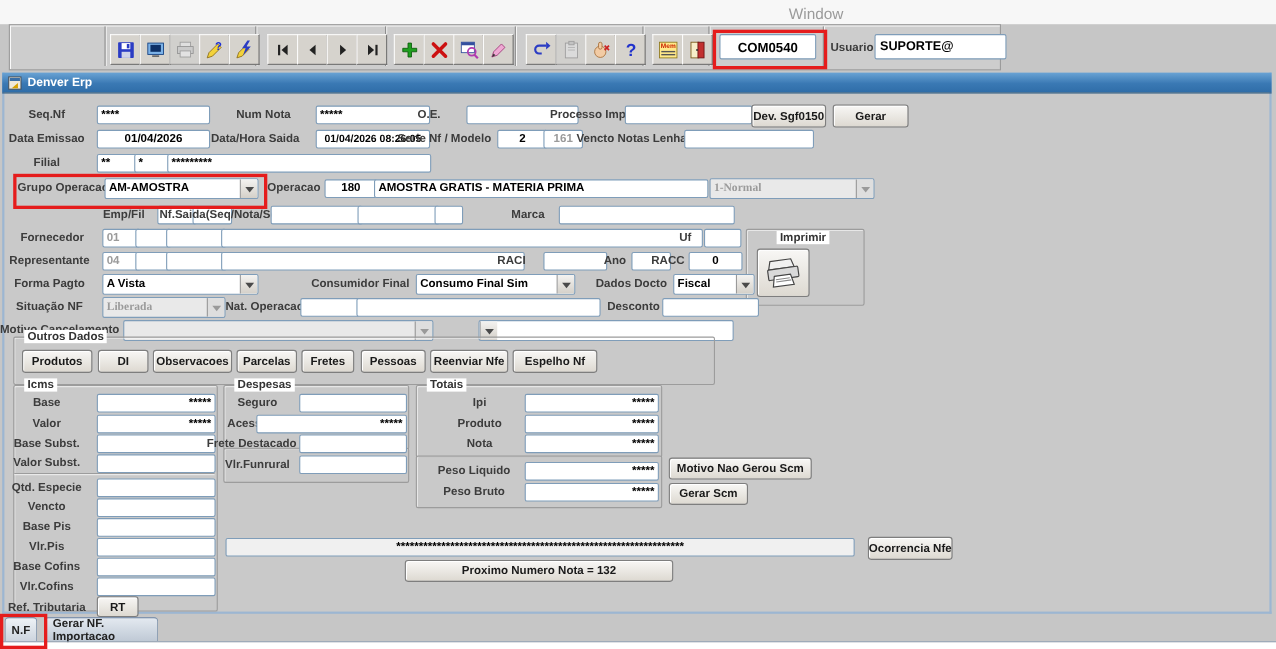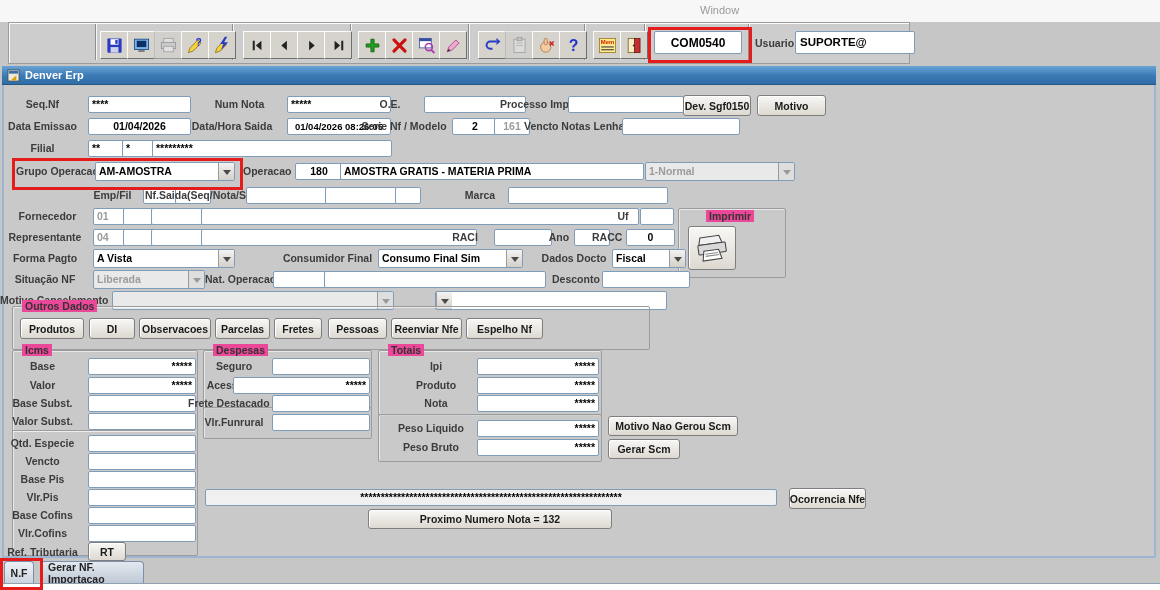--- a/index.html
+++ b/index.html
@@ -2,21 +2,21 @@
 <html><head>
 <meta charset="utf-8">
 <style>
   html,body{margin:0;padding:0;}
   body{width:1160px;height:590px;position:relative;background:#c6c6c6;
        font-family:"Liberation Sans",sans-serif;font-size:11px;overflow:hidden;}
   
   .topbar{position:absolute;left:0;top:0;width:1160px;height:22px;background:#f7f7f7;}
   .apptitle{position:absolute;left:4px;top:3px;font-family:"DejaVu Sans Mono",monospace;
             font-size:11px;color:#1a1a1a;letter-spacing:.5px;white-space:nowrap;}
-  .menuitem{position:absolute;left:700px;top:4px;color:#9a9a9a;font-size:11px;}
+  .menuitem{position:absolute;left:717px;top:4px;color:#9a9a9a;font-size:14px;}
   
   .tpanel{position:absolute;left:8px;top:22px;width:900px;height:40px;background:#cdcdcd;
           border:1px solid #9b9b9b;box-shadow:inset 1px 1px 0 #fafafa;}
   .sep{position:absolute;top:24px;height:36px;width:0;border-left:1px solid #8e8e8e;border-right:1px solid #f6f6f6;}
   .tbtn{position:absolute;top:31px;width:26px;height:26px;background:#d6d3cd;
         border:1px solid;border-color:#fbfbfb #6f6f6f #6f6f6f #fbfbfb;
         display:flex;align-items:center;justify-content:center;}
   .tbtn svg{width:19px;height:19px;}
   .tbtn.dis{opacity:.55;}
   .codefld{position:absolute;left:654px;top:31px;width:86px;height:21px;background:#fff;
@@ -40,29 +40,29 @@
        font-weight:bold;font-size:10.5px;line-height:15px;padding:0 3px;color:#000;
        overflow:hidden;white-space:nowrap;}
   .fld.c{text-align:center;} .fld.r{text-align:right;} .fld.g{color:#9b9b9b;}
   .ddw{position:absolute;height:17px;background:#fff;border:1px solid #7f9db9;border-radius:2px;
        display:flex;overflow:hidden;}
   .ddw .txt{flex:1;font-weight:bold;font-size:10.5px;line-height:17px;padding:0 3px;
             white-space:nowrap;overflow:hidden;color:#000;}
   .ddw .arr{width:15px;background:linear-gradient(180deg,#f4f3f1,#d4d0c9);border-left:1px solid #9a9a9a;
             display:flex;align-items:center;justify-content:center;}
   .ddw .arr::after{content:"";border:4px solid transparent;border-top:5px solid #4a4a4a;margin-top:5px;}
-  .ddw.dis{background:#e9e9e9;} .ddw.dis .txt{color:#9b9b9b;}
+  .ddw.dis{background:#e9e9e9;font-family:Liberation Serif, serif;} .ddw.dis .txt{color:#9b9b9b;}
   .ddw.dis .arr{background:#dedede;} .ddw.dis .arr::after{border-top-color:#9a9a9a;}
   .bt{position:absolute;background:linear-gradient(180deg,#f8f7f5,#ddd9d1);border:1px solid #7e7e7e;
       border-radius:3px;font-weight:bold;font-size:10.5px;color:#1a1a1a;
       display:flex;align-items:center;justify-content:center;box-shadow:inset 1px 1px 0 #fff;
       white-space:nowrap;}
   .grp{position:absolute;border:1px solid #9c9c9c;border-radius:2px;
        box-shadow:inset 1px 1px 0 rgba(255,255,255,.55);}
-  .leg{position:absolute;font-weight:bold;font-size:10.5px;color:#333;background:#ec4899;
+  .leg{position:absolute;font-weight:bold;font-size:10.5px;color:#333;background:#ffffff;
        padding:0 3px;line-height:12px;white-space:nowrap;}
   .hdiv{position:absolute;height:0;border-top:1px solid #9c9c9c;border-bottom:1px solid #eee;}
   .ra{position:absolute;border:3px solid #e51c1c;z-index:50;pointer-events:none;}
   
   .tab{position:absolute;height:22px;border:1px solid #7a90ac;border-bottom:none;
        border-radius:4px 4px 0 0;background:linear-gradient(180deg,#e3e9f0,#bfc9d5);
        font-weight:bold;font-size:10.5px;color:#222;display:flex;align-items:center;
        justify-content:center;padding:0 7px;box-sizing:border-box;}
   .botline{position:absolute;left:0;top:583px;width:1160px;height:1px;background:#8fa0b4;}
   .botwhite{position:absolute;left:0;top:584px;width:1160px;height:6px;background:#fff;}
@@ -225,21 +225,21 @@
 
 <div class="lb" style="left:0px;top:97px;width:85px">Seq.Nf</div>
 <div class="fld" style="left:88px;top:96px;width:95px">****</div>
 <div class="lb" style="left:195px;top:97px;width:89px">Num Nota</div>
 <div class="fld" style="left:287px;top:96px;width:96px">*****</div>
 <div class="lb" style="left:360px;top:97px;width:60px">O.E.</div>
 <div class="fld" style="left:424px;top:96px;width:94px"></div>
 <div class="lb" style="left:500px;top:97px;width:64px">Processo Imp</div>
 <div class="fld" style="left:568px;top:96px;width:108px"></div>
 <div class="bt" style="left:683px;top:95px;width:66px;height:19px">Dev. Sgf0150</div>
-<div class="bt" style="left:757px;top:95px;width:67px;height:19px">Motivo</div>
+<div class="bt" style="left:757px;top:95px;width:67px;height:19px">Gerar</div>
 
 <div class="lb" style="left:0px;top:119px;width:85px">Data Emissao</div>
 <div class="fld c" style="left:88px;top:118px;width:95px">01/04/2026</div>
 <div class="lb" style="left:180px;top:119px;width:104px">Data/Hora Saida</div>
 <div class="fld c" style="left:287px;top:118px;width:96px;font-size:9.5px">01/04/2026 08:26:05</div>
 <div class="lb" style="left:360px;top:119px;width:88px">Serie Nf / Modelo</div>
 <div class="fld c" style="left:452px;top:118px;width:38px">2</div>
 <div class="fld c g" style="left:494px;top:118px;width:28px">161</div>
 <div class="lb" style="left:524px;top:119px;width:94px">Vencto Notas Lenha</div>
 <div class="fld" style="left:622px;top:118px;width:110px"></div>

